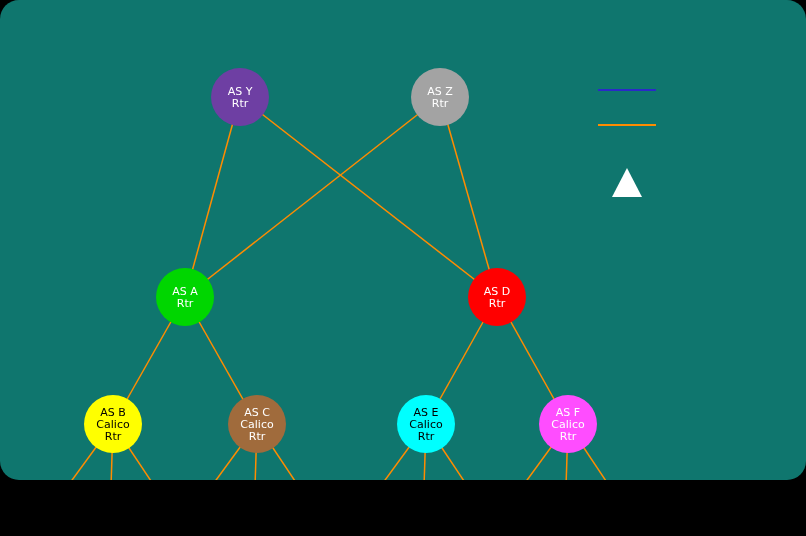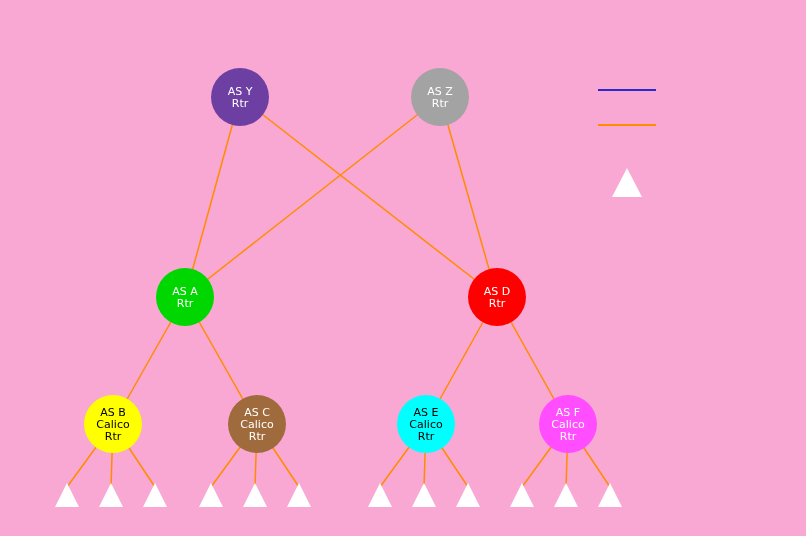--- a/index.html
+++ b/index.html
@@ -3,24 +3,25 @@
 <meta charset="utf-8">
 <style>
   html, body {
     margin: 0;
     padding: 0;
     background: #000000;
   }
   .stage {
     position: relative;
     width: 806px;
-    height: 536px;
-    background: #f9a8d4;
+    height: 480px;
+    background: #0f766e;
     overflow: hidden;
     font-family: "DejaVu Sans", sans-serif;
+    border-radius: 19px;
   }
   svg text {
     font-family: "DejaVu Sans", sans-serif;
   }
 </style>
 </head>
 <body>
 
 <div class="stage">
   <svg id="diagram-svg" width="806" height="536" viewBox="0 0 806 536">

